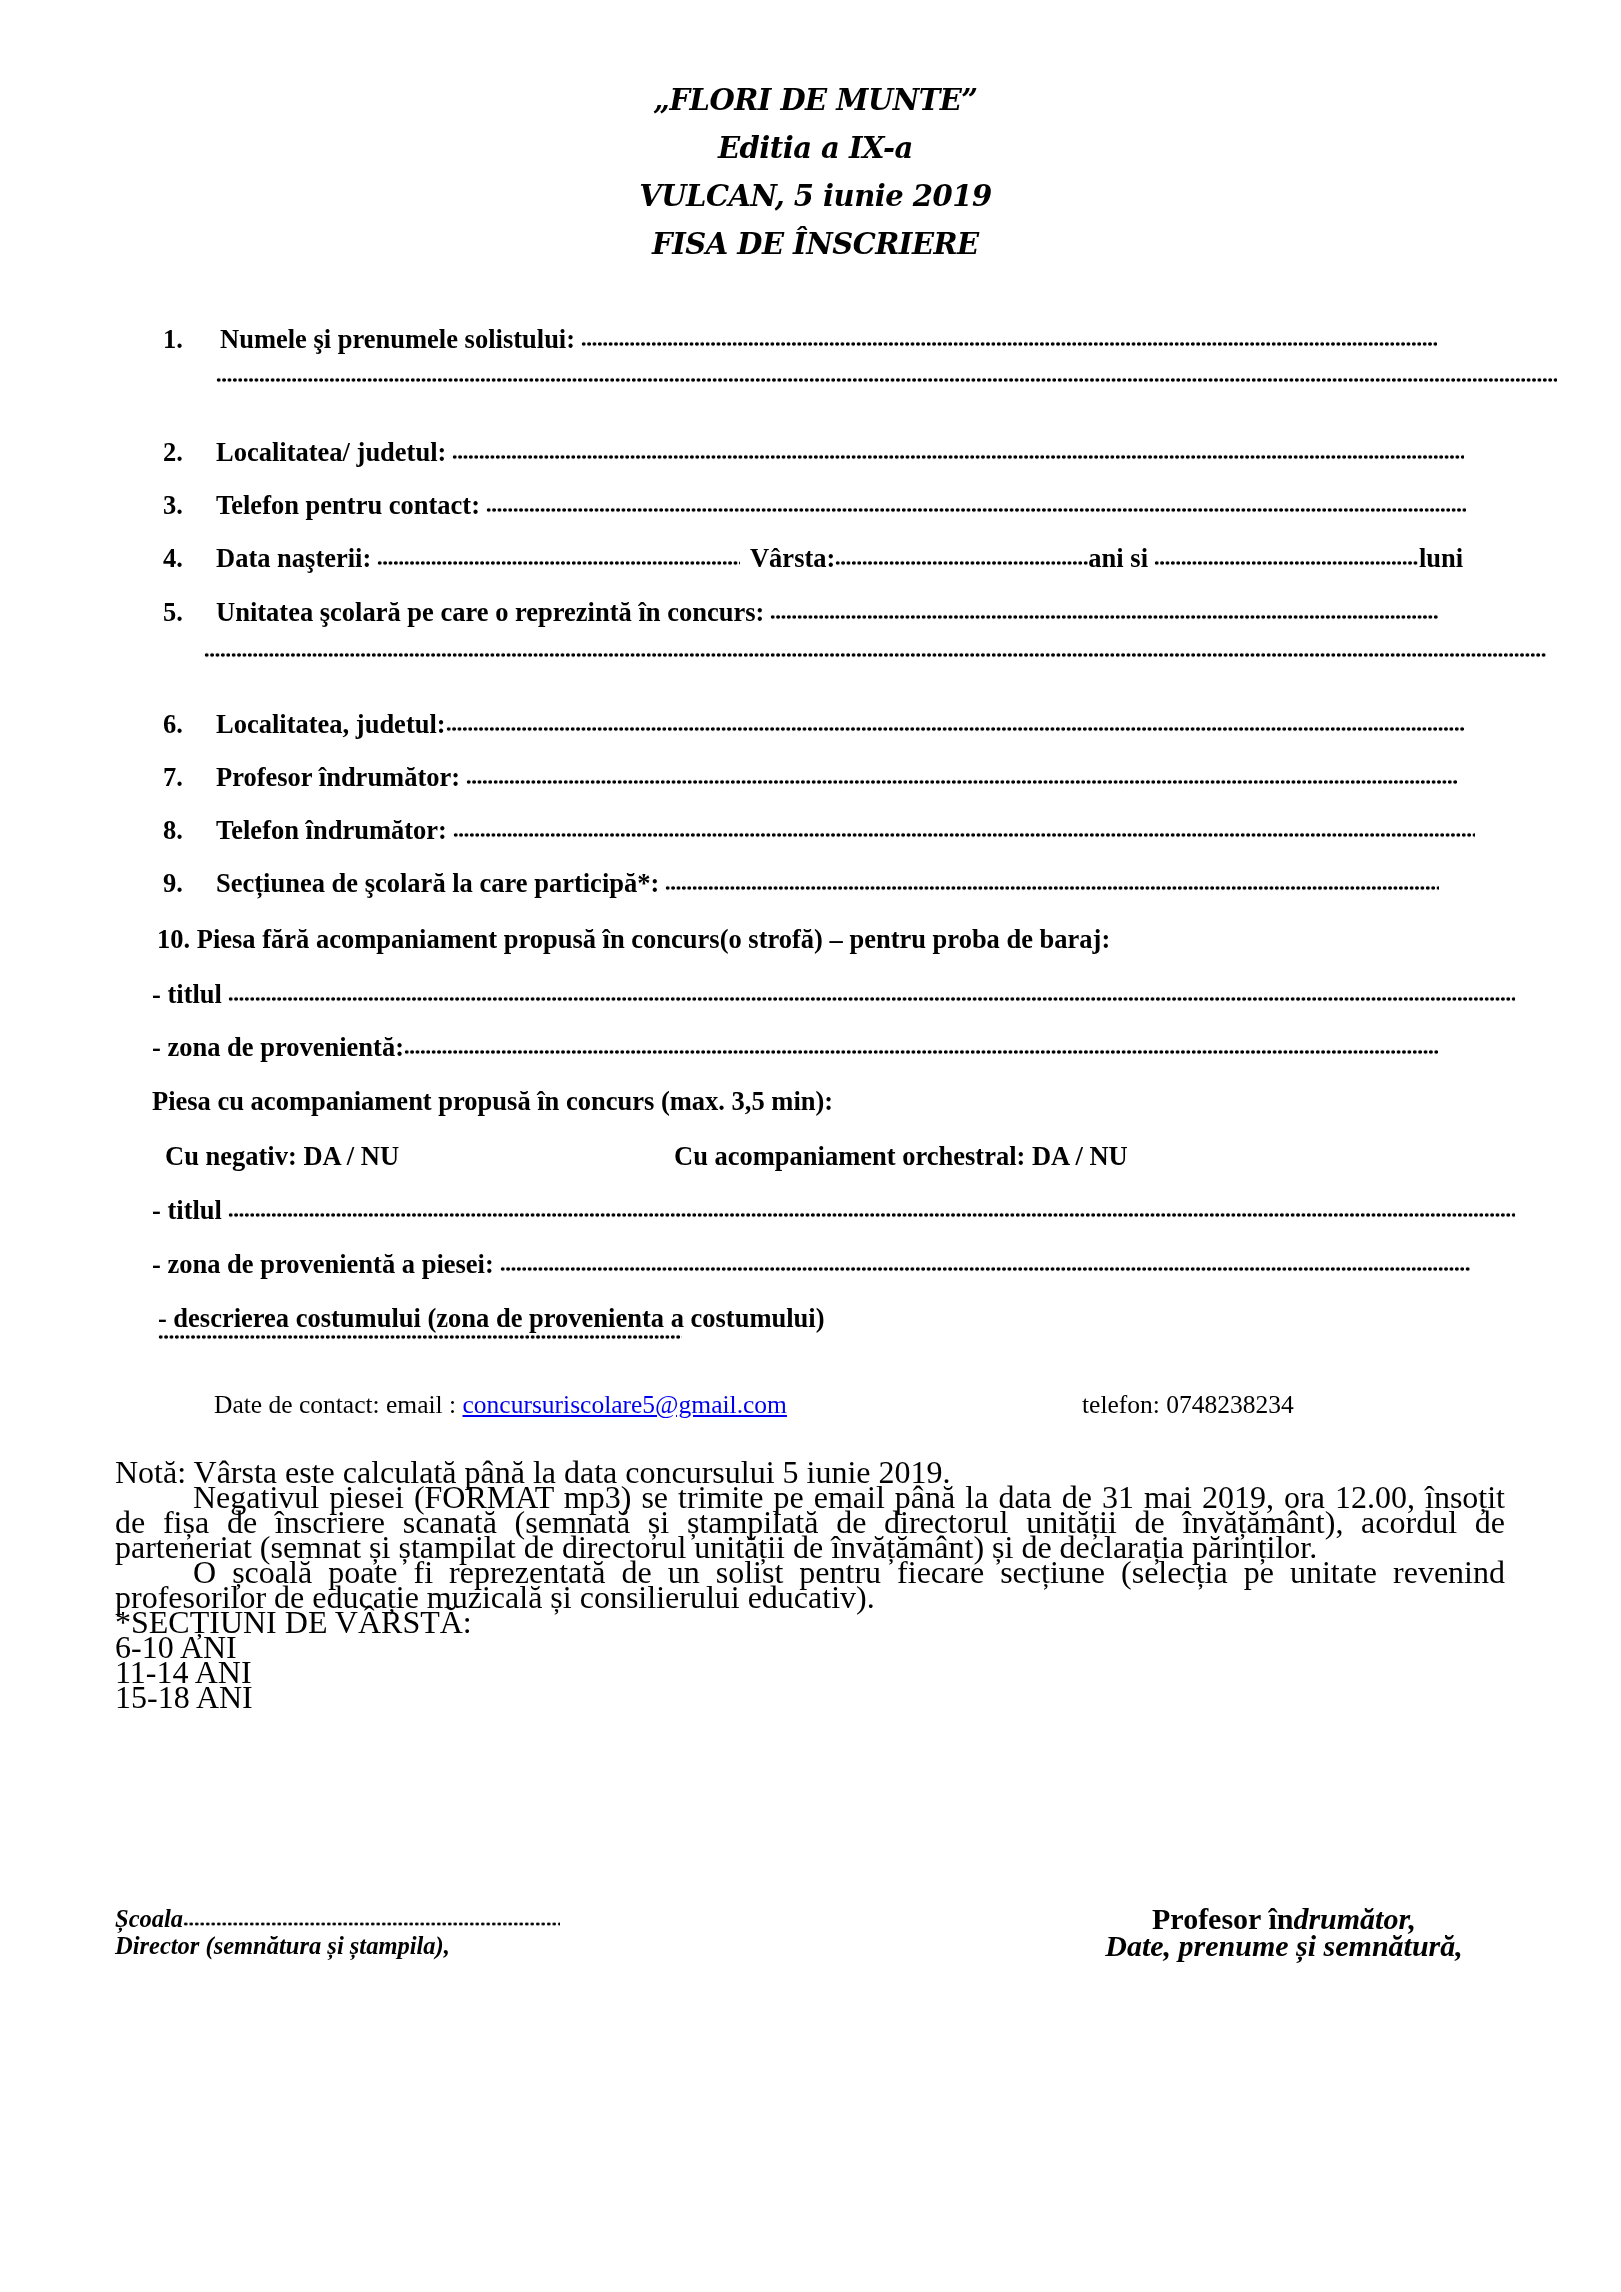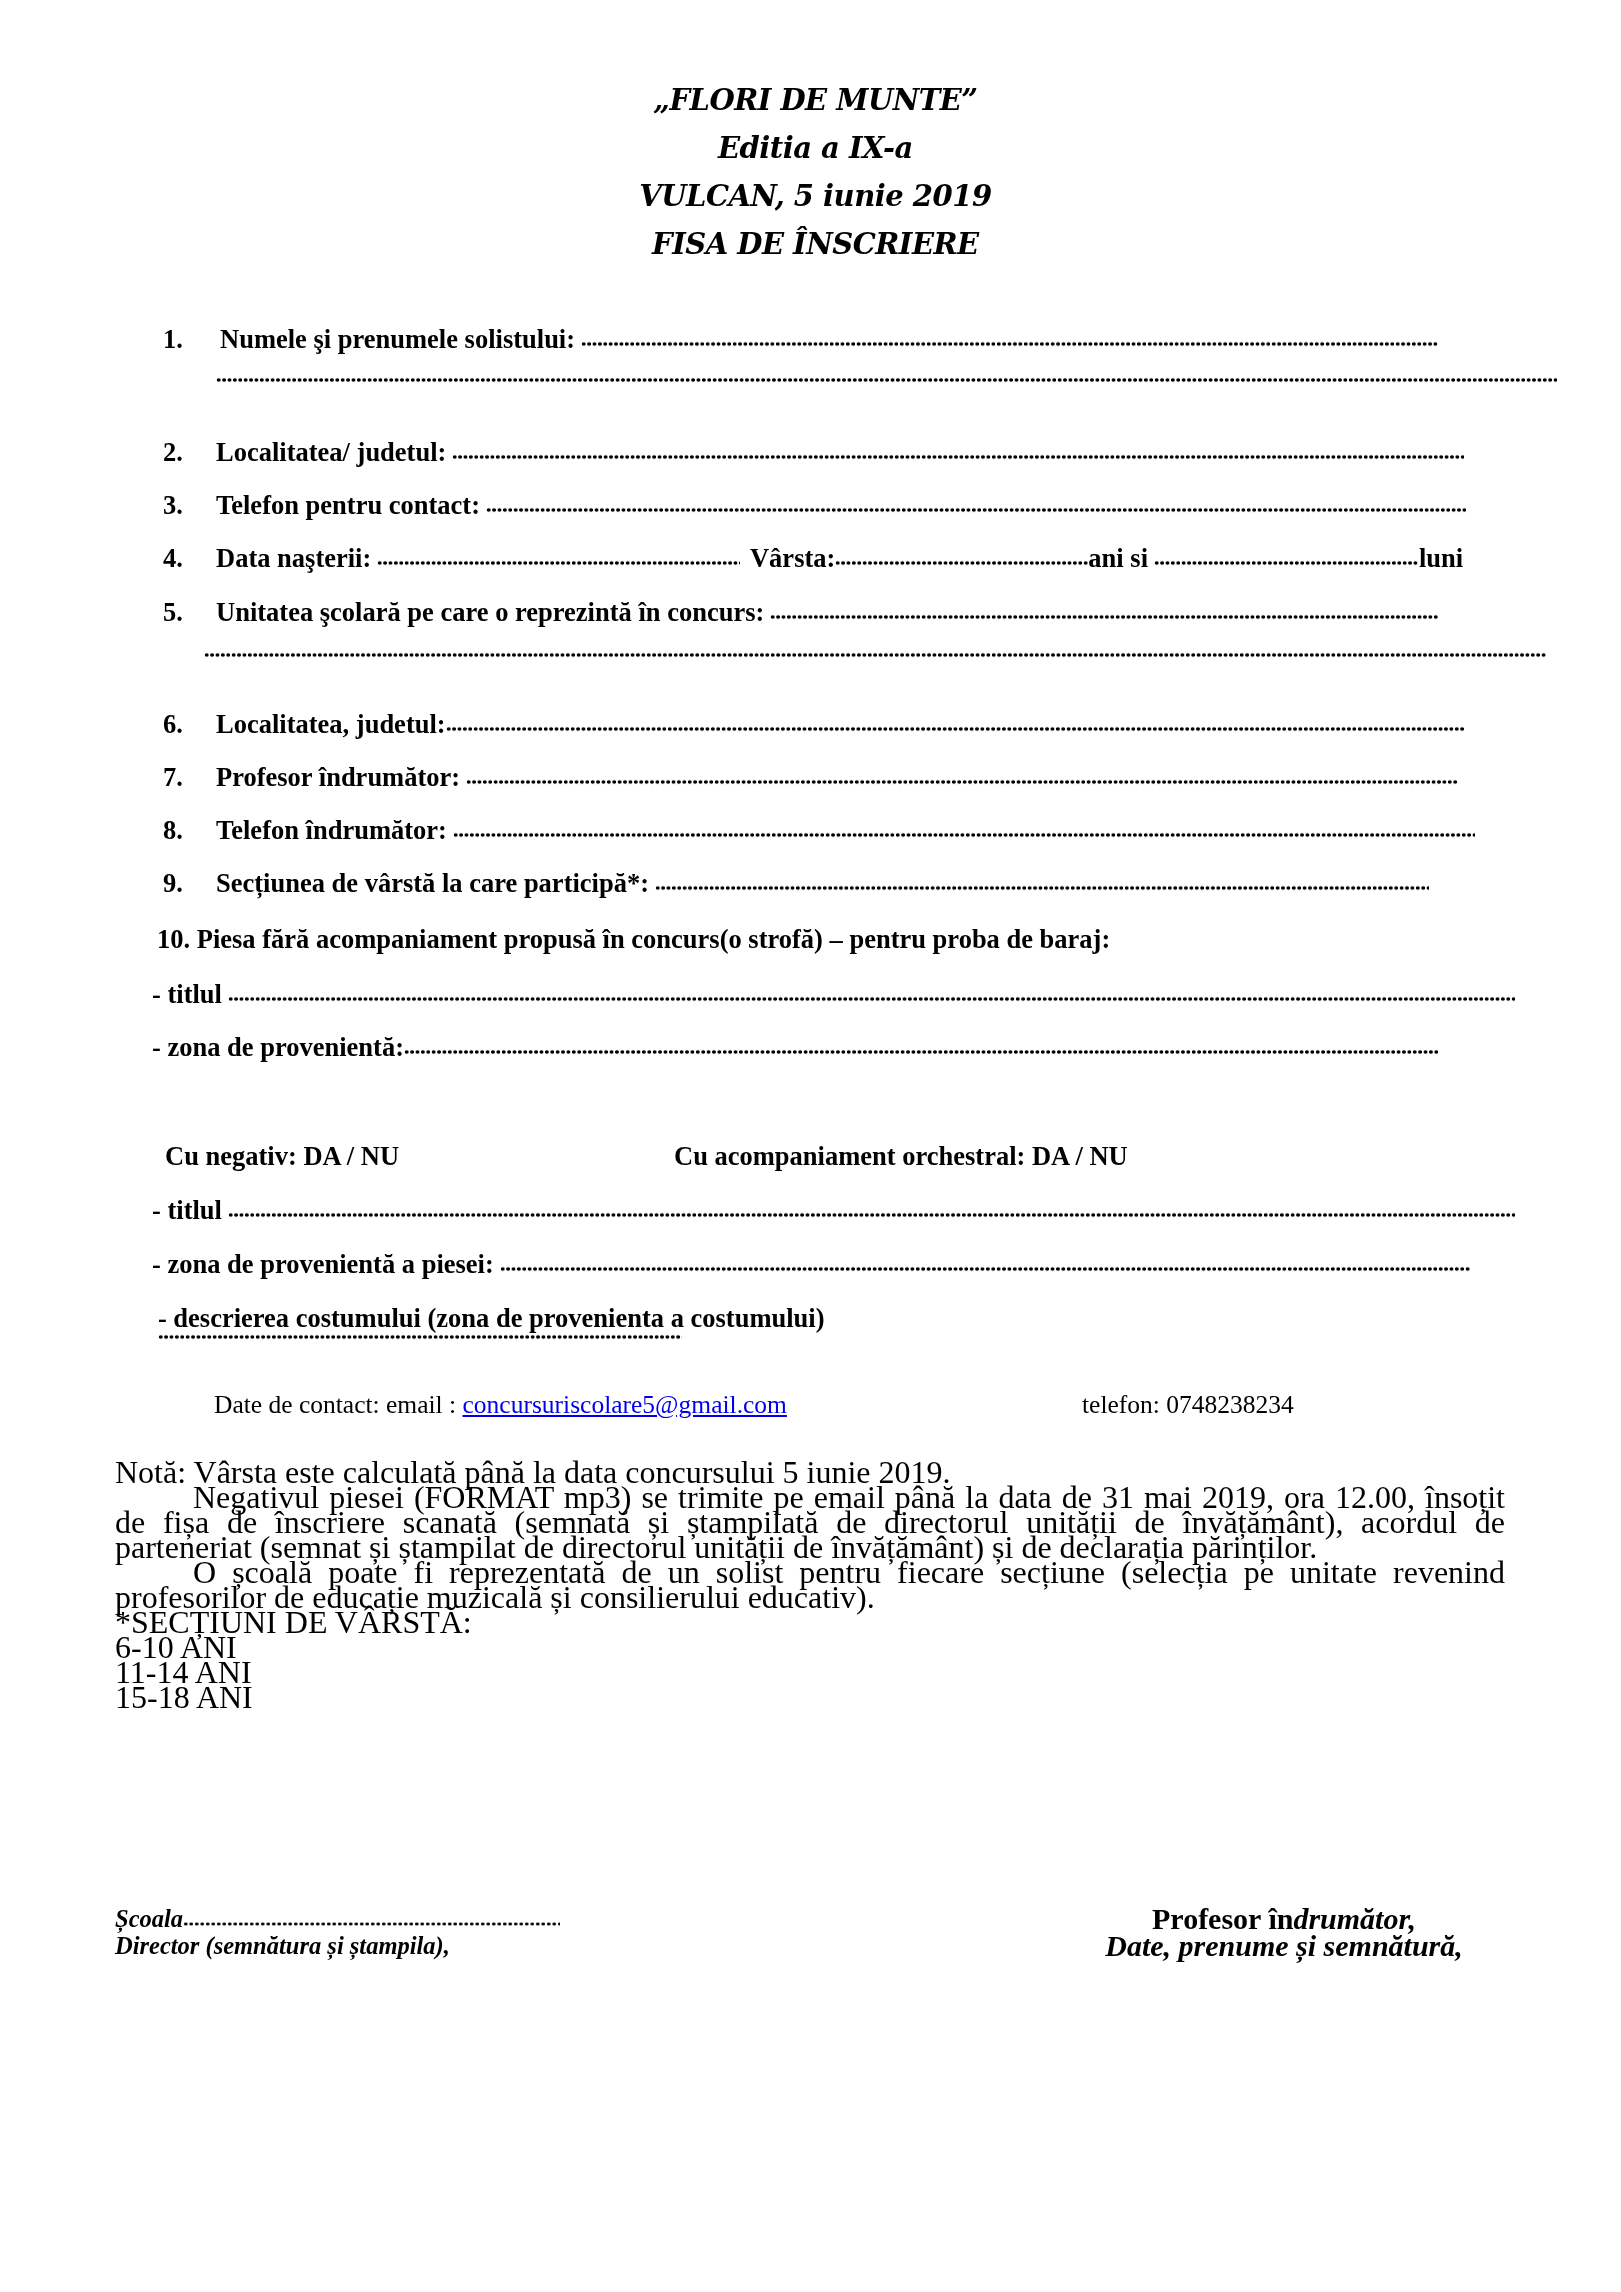--- a/index.html
+++ b/index.html
@@ -203,36 +203,39 @@
   </div>
 
   <div class="row" style="top:814px; left:163px;">
     <span class="num" style="width:53px;">8.</span>
     <span class="label">Telefon îndrumător:</span>
     <span class="dots" style="width:1022px;"></span>
   </div>
 
   <div class="row" style="top:867px; left:163px;">
     <span class="num" style="width:53px;">9.</span>
-    <span class="label">Secțiunea de vârstă la care participă*:</span>
+    <span class="label">Secțiunea de şcolară la care participă*:</span>
     <span class="dots" style="width:774px;"></span>
   </div>
 
   <div class="row" style="top:923px; left:157px;">
     <span class="label">10. Piesa fără acompaniament propusă în concurs(o strofă) – pentru proba de baraj:</span>
   </div>
   <div class="row" style="top:978px; left:152px;">
     <span class="label">- titlul</span>
     <span class="dots" style="width:1287px;"></span>
   </div>
   <div class="row" style="top:1031px; left:152px;">
     <span class="label">- zona de provenientă:</span>
     <span class="dots tight" style="width:1034px;"></span>
   </div>
 
+  <div class="row" style="top:1085px; left:152px;">
+    <span class="label">Piesa cu acompaniament propusă în concurs (max. 3,5 min):</span>
+  </div>
   <div class="row" style="top:1140px; left:165px;">
     <span class="label">Cu negativ: DA / NU</span>
   </div>
   <div class="row" style="top:1140px; left:674px;text-align:center;">
     <span class="label">Cu acompaniament orchestral: DA / NU</span>
   </div>
   <div class="row" style="top:1194px; left:152px;">
     <span class="label">- titlul</span>
     <span class="dots" style="width:1287px;"></span>
   </div>

